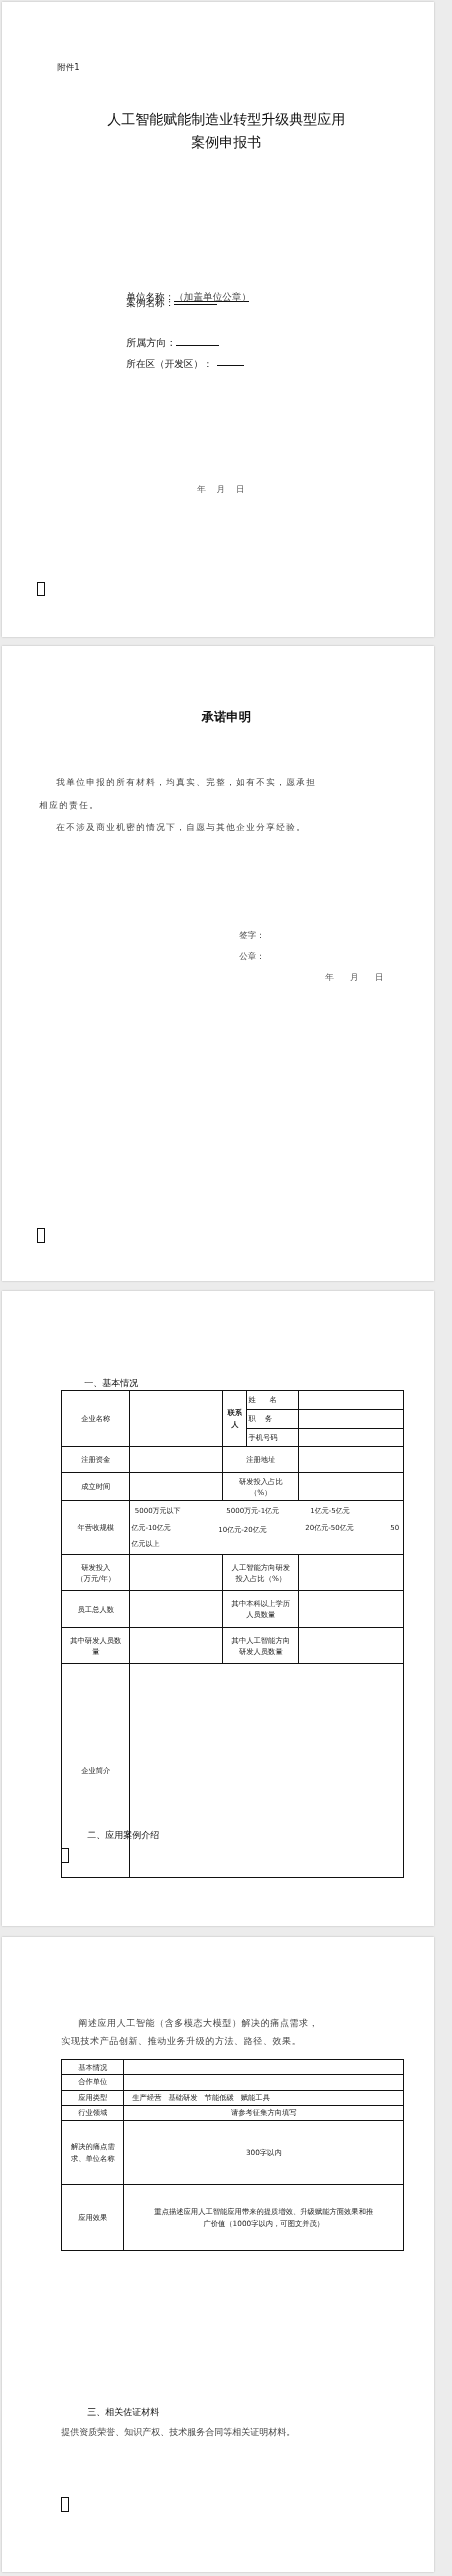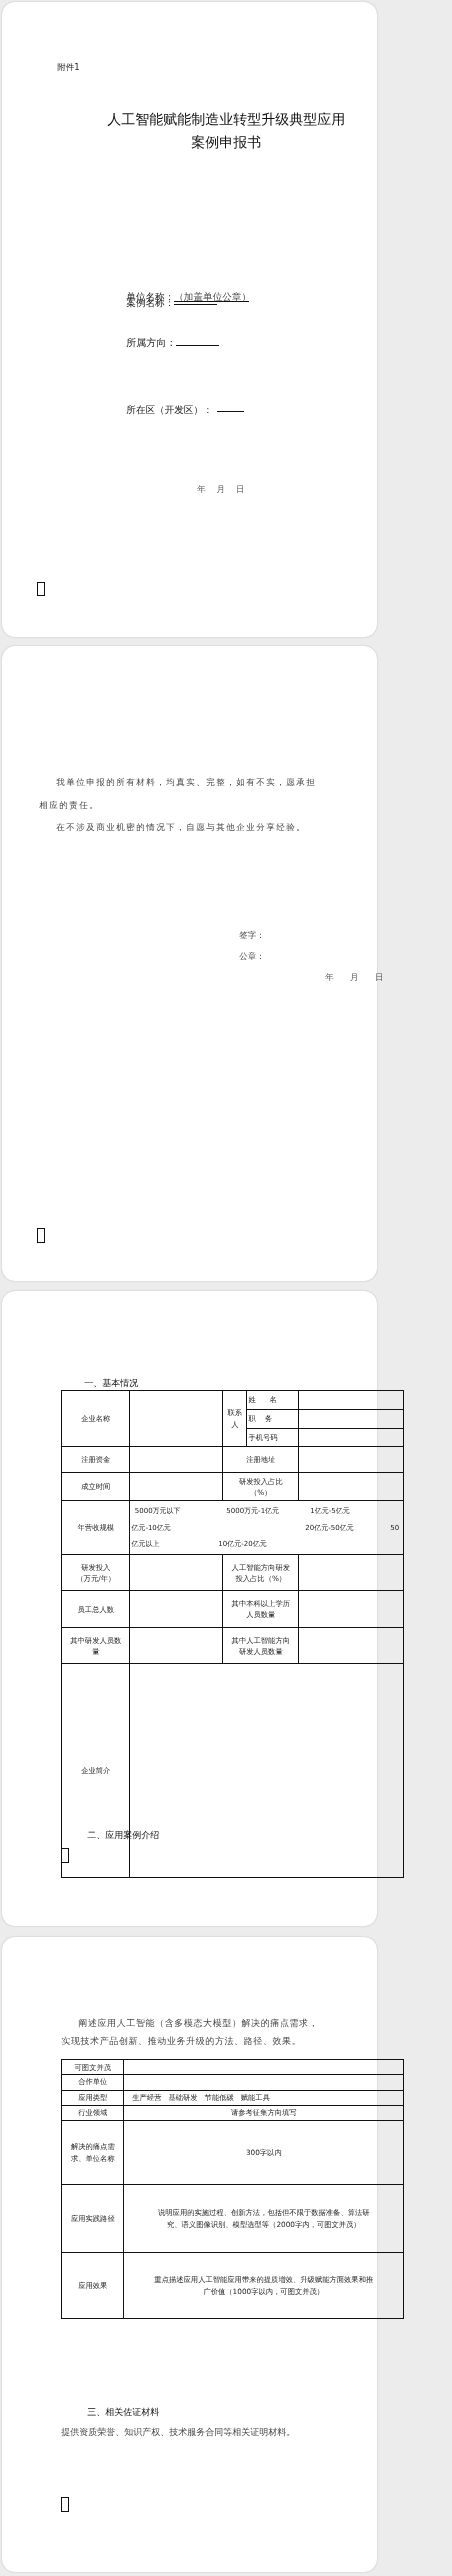--- a/index.html
+++ b/index.html
@@ -2,22 +2,22 @@
 <html style="font-size:9px"><head>
 <meta charset="utf-8">
 <style>
   html, body { margin: 0; padding: 0; }
   body {
     width: 453px; height: 2576px; background: #ececec; position: relative;
     font-family: "DejaVu Serif", "Liberation Serif", serif; color: #222;
     overflow: hidden;
   }
   .page {
-    position: absolute; left: 2.3px; width: 375px; height: 635px;
-    background: #fff; box-shadow: 0 0 1.7px rgba(0,0,0,0.25); border-radius: 13px;
+    position: absolute; left: 2.3px; width: 432px; height: 635px;
+    background: #fff; box-shadow: 0 0 1.7px rgba(0,0,0,0.25);
   }
   .abs { position: absolute; white-space: nowrap; }
   .sans { font-family: "DejaVu Sans", "Liberation Sans", sans-serif; }
   .cursor-box { position: absolute; width: 7.3px; height: 14.7px; border: 0.8px solid #111; box-sizing: border-box; }
   .uline { display: inline-block; border-bottom: 1.1px solid #111; height: 1.1em; vertical-align: baseline; }
   table.form { position: absolute; border-collapse: collapse; table-layout: fixed; font-family: "DejaVu Sans", "Liberation Sans", sans-serif; font-size: 7.3px; color: #222; }
   table.form td { border: 0.6px solid #111; padding: 0 1.1px; text-align: center; vertical-align: middle; line-height: 11.3px; }
   table.form td.left { text-align: left; }
 </style>
 </head>
@@ -30,29 +30,30 @@
 
   <div class="abs" style="left:124px; top:289px; font-size:9.6px;">
     <span>单位名称：</span><span class="uline" style="width:75px; border-bottom-width:1.1px;"><span style="color:#444;">（加盖单位公章）</span></span>
   </div>
   <div class="abs" style="left:124px; top:292px; font-size:9.6px;">
     <span>案例名称：</span><span class="uline" style="width:43px;"></span>
   </div>
   <div class="abs" style="left:124px; top:332px; font-size:10px;">
     <span>所属方向：</span><span class="uline" style="width:43px;"></span>
   </div>
-  <div class="abs" style="left:124px; top:353px; font-size:9.6px;margin-top:46px;">
+  <div class="abs" style="left:124px; top:353px; font-size:9.6px;">
     <span>所在区（开发区）：</span><span class="uline" style="width:27px; margin-left:4.5px;"></span>
   </div>
 
   <div class="abs" style="left:195px; top:482px; font-size:8.5px; color:#555; white-space:pre;">年    月    日</div>
   <div class="cursor-box" style="left:35px; top:580px;"></div>
 </div>
 
 <div class="page" style="top:646px;">
+  <div class="abs sans" style="left:0; width:448px; text-align:center; top:63px; font-size:12.4px; font-weight:bold; color:#111;">承诺申明</div>
   <div class="abs" style="left:54px; top:131px; font-size:8.5px; letter-spacing:1.5px; color:#444;">我单位申报的所有材料，均真实、完整，如有不实，愿承担</div>
   <div class="abs" style="left:37px; top:154px; font-size:8.5px; letter-spacing:1.5px; color:#444;">相应的责任。</div>
   <div class="abs" style="left:54px; top:176px; font-size:8.5px; letter-spacing:1.5px; color:#444;">在不涉及商业机密的情况下，自愿与其他企业分享经验。</div>
 
   <div class="abs" style="left:237px; top:284px; font-size:8.5px; color:#444;">签字：</div>
   <div class="abs" style="left:237px; top:305px; font-size:8.5px; color:#444;">公章：</div>
   <div class="abs" style="left:323px; top:326px; font-size:8.5px; color:#555; white-space:pre; letter-spacing:1.1px;">年    月    日</div>
 
   <div class="cursor-box" style="left:35px; top:582px;"></div>
 </div>
@@ -65,21 +66,21 @@
       <col style="width:68px">
         <col style="width:93px">
         <col style="width:24px">
         <col style="width:52px">
         <col style="width:105px">
     </colgroup>
     <tbody>
         <tr style="height:18.7px;">
       <td rowspan="3">企业名称</td>
       <td rowspan="3"></td>
-      <td rowspan="3" style="white-space:normal; padding:0 0.6px;"><span>联系人</span></td>
+      <td rowspan="3" style="white-space:normal; padding:0 0.6px;font-weight:bold;"><span>联系人</span></td>
       <td class="left" style="white-space:pre;">姓      名</td>
       <td></td>
     </tr>
     <tr style="height:19px;">
       <td class="left" style="white-space:pre;">职    务</td>
       <td></td>
     </tr>
     <tr style="height:18.7px;">
       <td class="left">手机号码</td>
       <td></td>
@@ -97,21 +98,21 @@
       <td></td>
     </tr>
     <tr style="height:53px;">
       <td>年营收规模</td>
       <td colspan="4" class="left" style="position:relative; padding:0; font-size:7px;">
         <div style="position:relative; height:53px;">
           <span class="abs" style="left:4.5px; top:4.5px;">5000万元以下</span>
           <span class="abs" style="left:96px; top:4.5px;">5000万元-1亿元</span>
           <span class="abs" style="left:180px; top:4.5px;">1亿元-5亿元</span>
           <span class="abs" style="left:1.1px; top:21.5px;">亿元-10亿元</span>
-          <span class="abs" style="left:88px; top:38px;">10亿元-20亿元</span>
+          <span class="abs" style="left:88px; top:24px;">10亿元-20亿元</span>
           <span class="abs" style="left:175px; top:21.5px;text-align:center;">20亿元-50亿元</span>
           <span class="abs" style="left:260px; top:21.5px;">50</span>
           <span class="abs" style="left:1.1px; top:38px;">亿元以上</span>
         </div>
       </td>
     </tr>
     <tr style="height:36px;margin-top:12px;">
       <td><span>研发投入</span><br><span>（万元/年）</span></td>
       <td></td>
       <td colspan="2"><span>人工智能方向研发</span><br><span>投入占比（%）</span></td>
@@ -144,43 +145,39 @@
   <div class="abs" style="left:76px; top:80px; font-size:9px; letter-spacing:0.6px; color:#444;">阐述应用人工智能（含多模态大模型）解决的痛点需求，</div>
   <div class="abs" style="left:59px; top:98px; font-size:9px; letter-spacing:0.6px; color:#444;">实现技术产品创新、推动业务升级的方法、路径、效果。</div>
 
   <table class="form" style="left:59px; top:122px; width:341px;">
     <colgroup>
         <col style="width:62px">
         <col style="width:280px">
       </colgroup>
     <tbody>
         <tr style="height:15.3px;">
-      <td>可图文并茂</td>
+      <td>基本情况</td>
       <td></td>
     </tr>
     <tr style="height:15.3px;font-family:Liberation Mono, monospace;">
       <td>合作单位</td>
       <td></td>
     </tr>
     <tr style="height:15.3px;">
       <td>应用类型</td>
       <td class="left" style="padding-left:8px; white-space:pre;">生产经营   基础研发   节能低碳   赋能工具</td>
     </tr>
     <tr style="height:15.3px;">
       <td>行业领域</td>
       <td>请参考征集方向填写</td>
     </tr>
     <tr style="height:64px;">
       <td><span>解决的痛点需</span><br><span>求、单位名称</span></td>
       <td>300字以内</td>
     </tr>
-    <tr style="height:68px;">
-      <td>应用实践路径</td>
-      <td><span>说明应用的实施过程、创新方法，包括但不限于数据准备、算法研</span><br><span>究、语义图像识别、模型选型等（2000字内，可图文并茂）</span></td>
-    </tr>
     <tr style="height:66px;">
       <td>应用效果</td>
       <td><span>重点描述应用人工智能应用带来的提质增效、升级赋能方面效果和推</span><br><span>广价值（1000字以内，可图文并茂）</span></td>
     </tr>
   </tbody>
     </table>
 
   <div class="abs" style="left:85px; top:469px; font-size:9px; color:#111;">三、相关佐证材料</div>
   <div class="abs" style="left:59px; top:489px; font-size:9px; color:#444;">提供资质荣誉、知识产权、技术服务合同等相关证明材料。</div>
   <div class="cursor-box" style="left:59px; top:560px;"></div>

